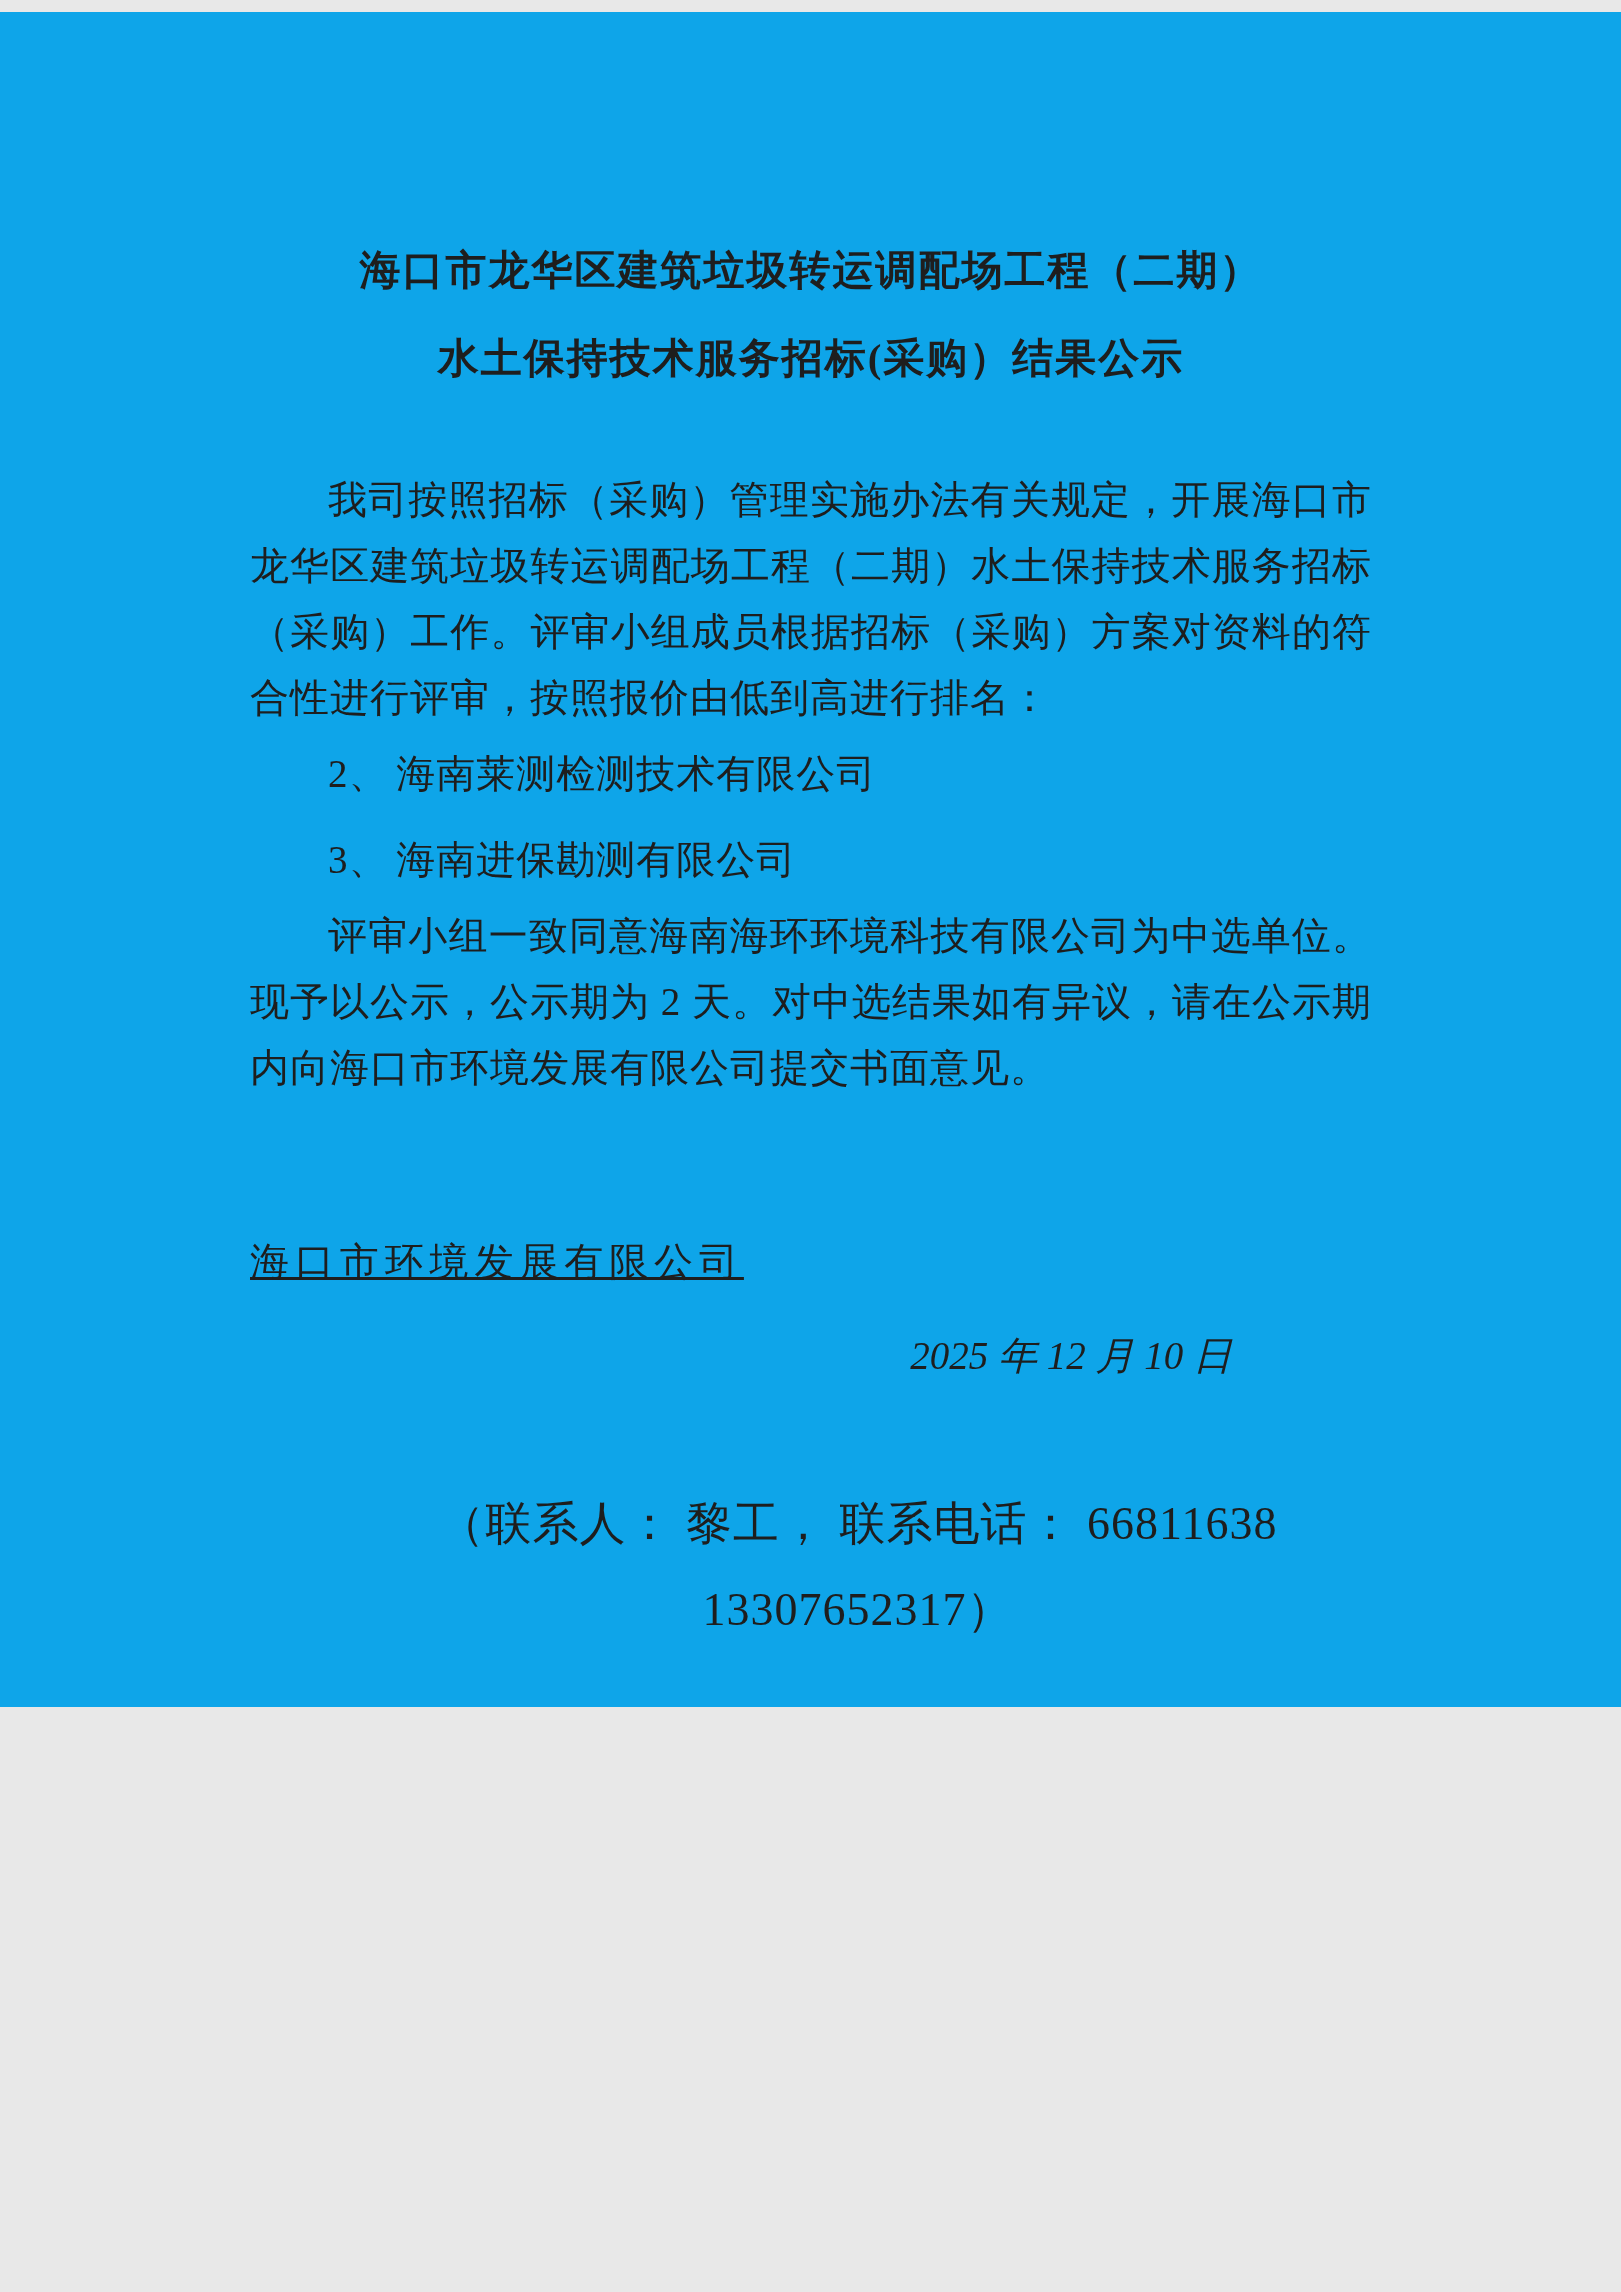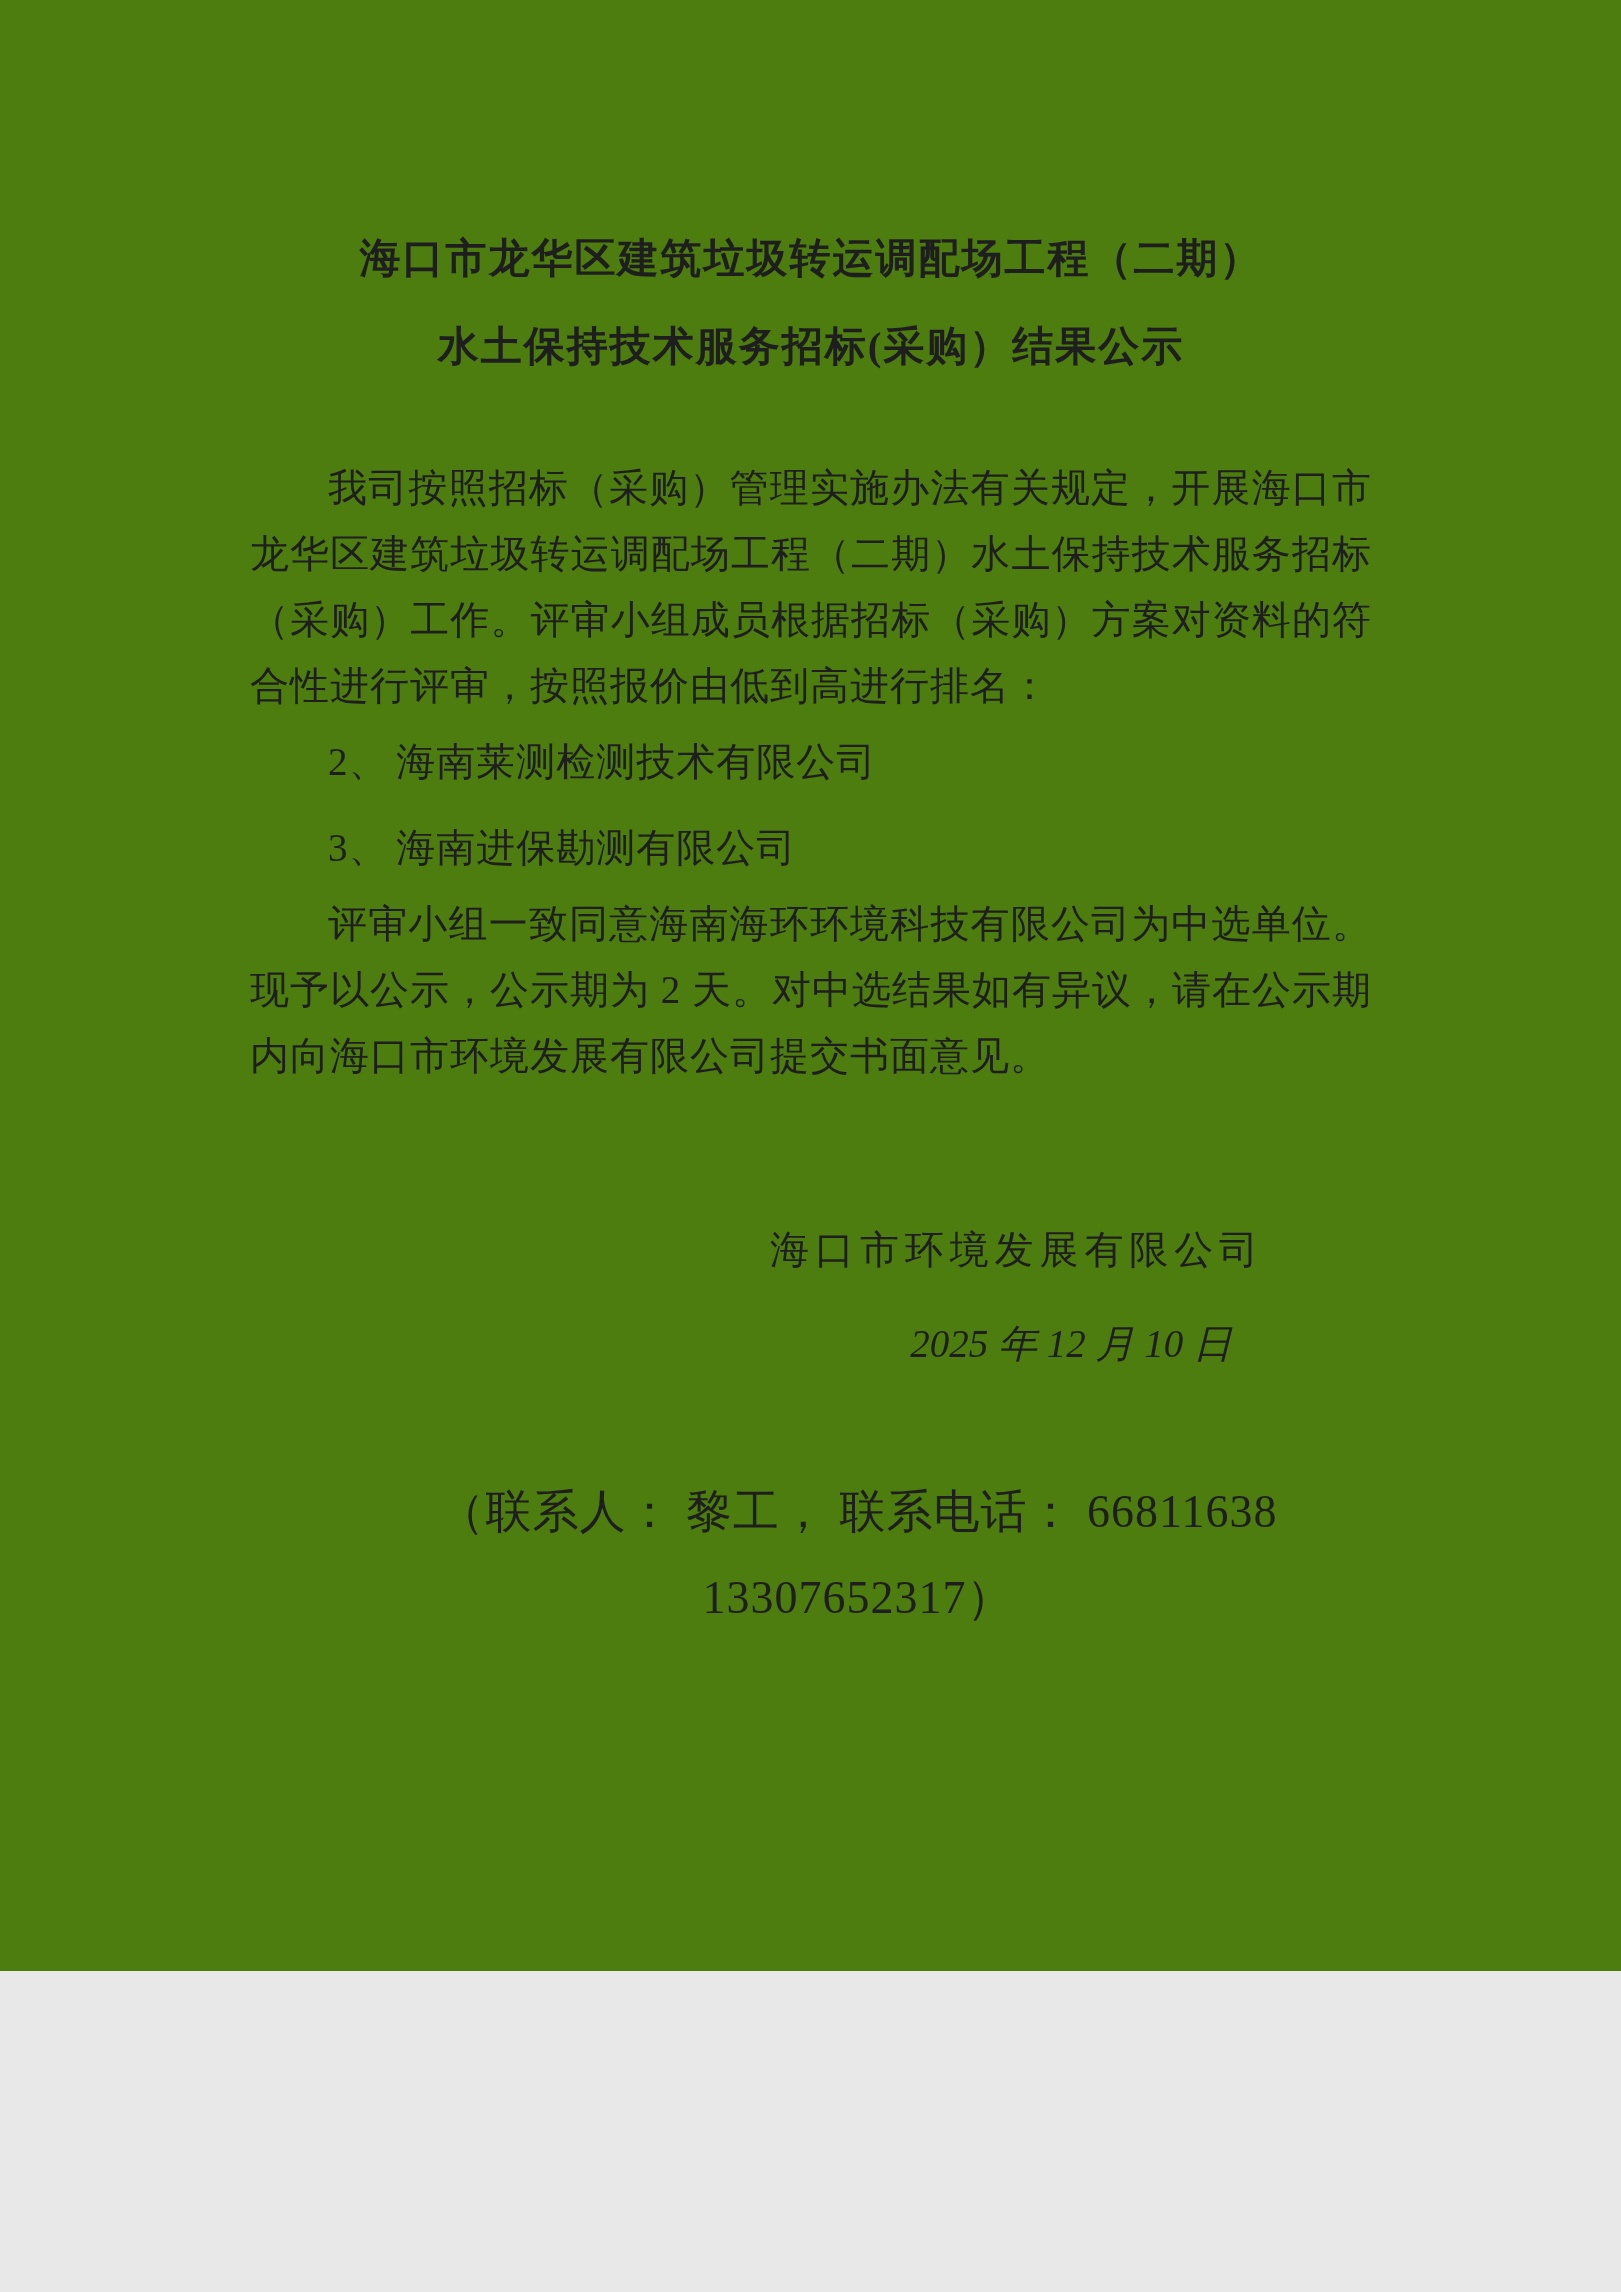--- a/index.html
+++ b/index.html
@@ -3,23 +3,23 @@
 <meta charset="utf-8">
 <style>
   html, body {
     margin: 0;
     padding: 0;
     background: #e8e8e8;
   }
   .page {
     position: relative;
     width: 1621px;
-    height: 1971px;
-    margin: 0 auto;
-    background: #4d7c0f;
+    height: 1695px;
+    margin: 12px auto;
+    background: #0ea5e9;
     color: #1e1e1e;
     font-family: "Liberation Serif", "DejaVu Serif", serif;
     box-sizing: border-box;
     padding: 214px 249px 0 250px;
     overflow: hidden;
   }
   .title-line {
     text-align: center;
     font-size: 41px;
     font-weight: bold;
@@ -41,25 +41,26 @@
     font-size: 39px;
     line-height: 86px;
     text-indent: 2em;
     letter-spacing: 1px;
   }
   .rank-number {
     margin-right: 7.8px;
   }
   .signature {
     margin-top: 118px;
-    text-align: right;
+    text-align: left;
     padding-right: 108px;
     font-size: 39px;
     line-height: 86px;
     letter-spacing: 5.9px;
+    text-decoration: underline;
   }
   .date {
     margin-top: 7.8px;
     text-align: right;
     padding-right: 140px;
     font-size: 39px;
     line-height: 86px;
     white-space: pre-wrap;
     font-style: italic;
   }

